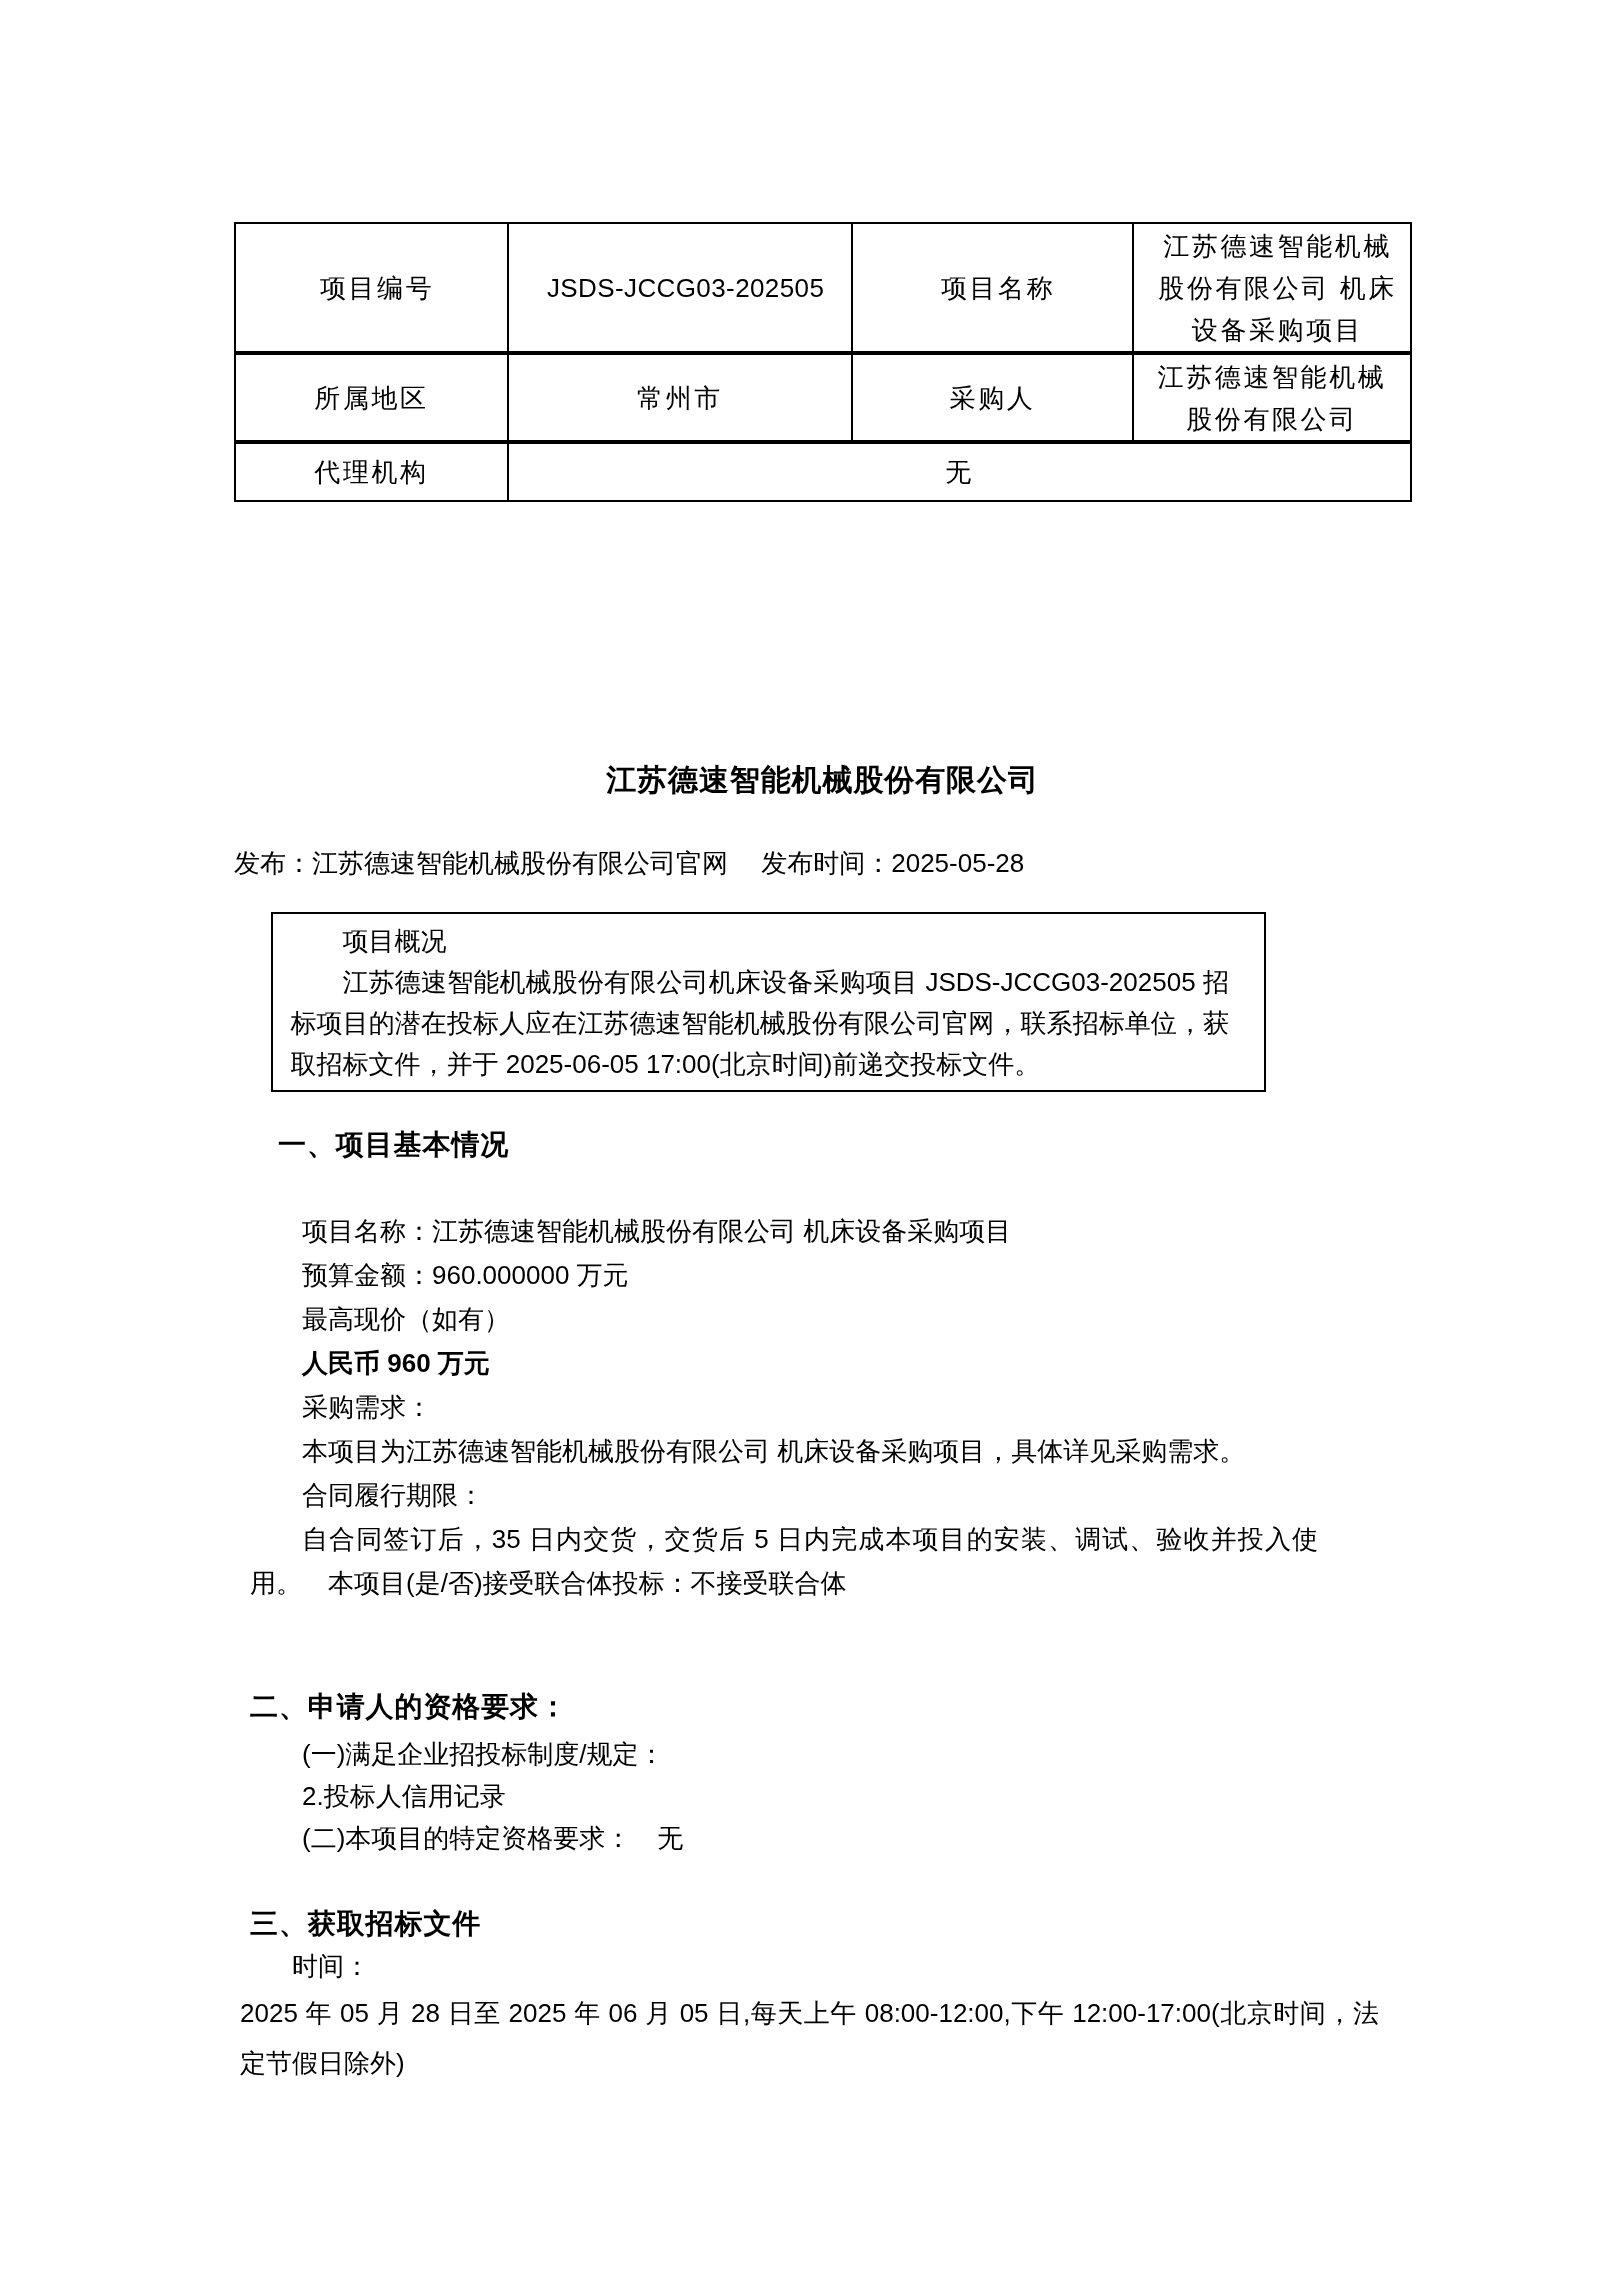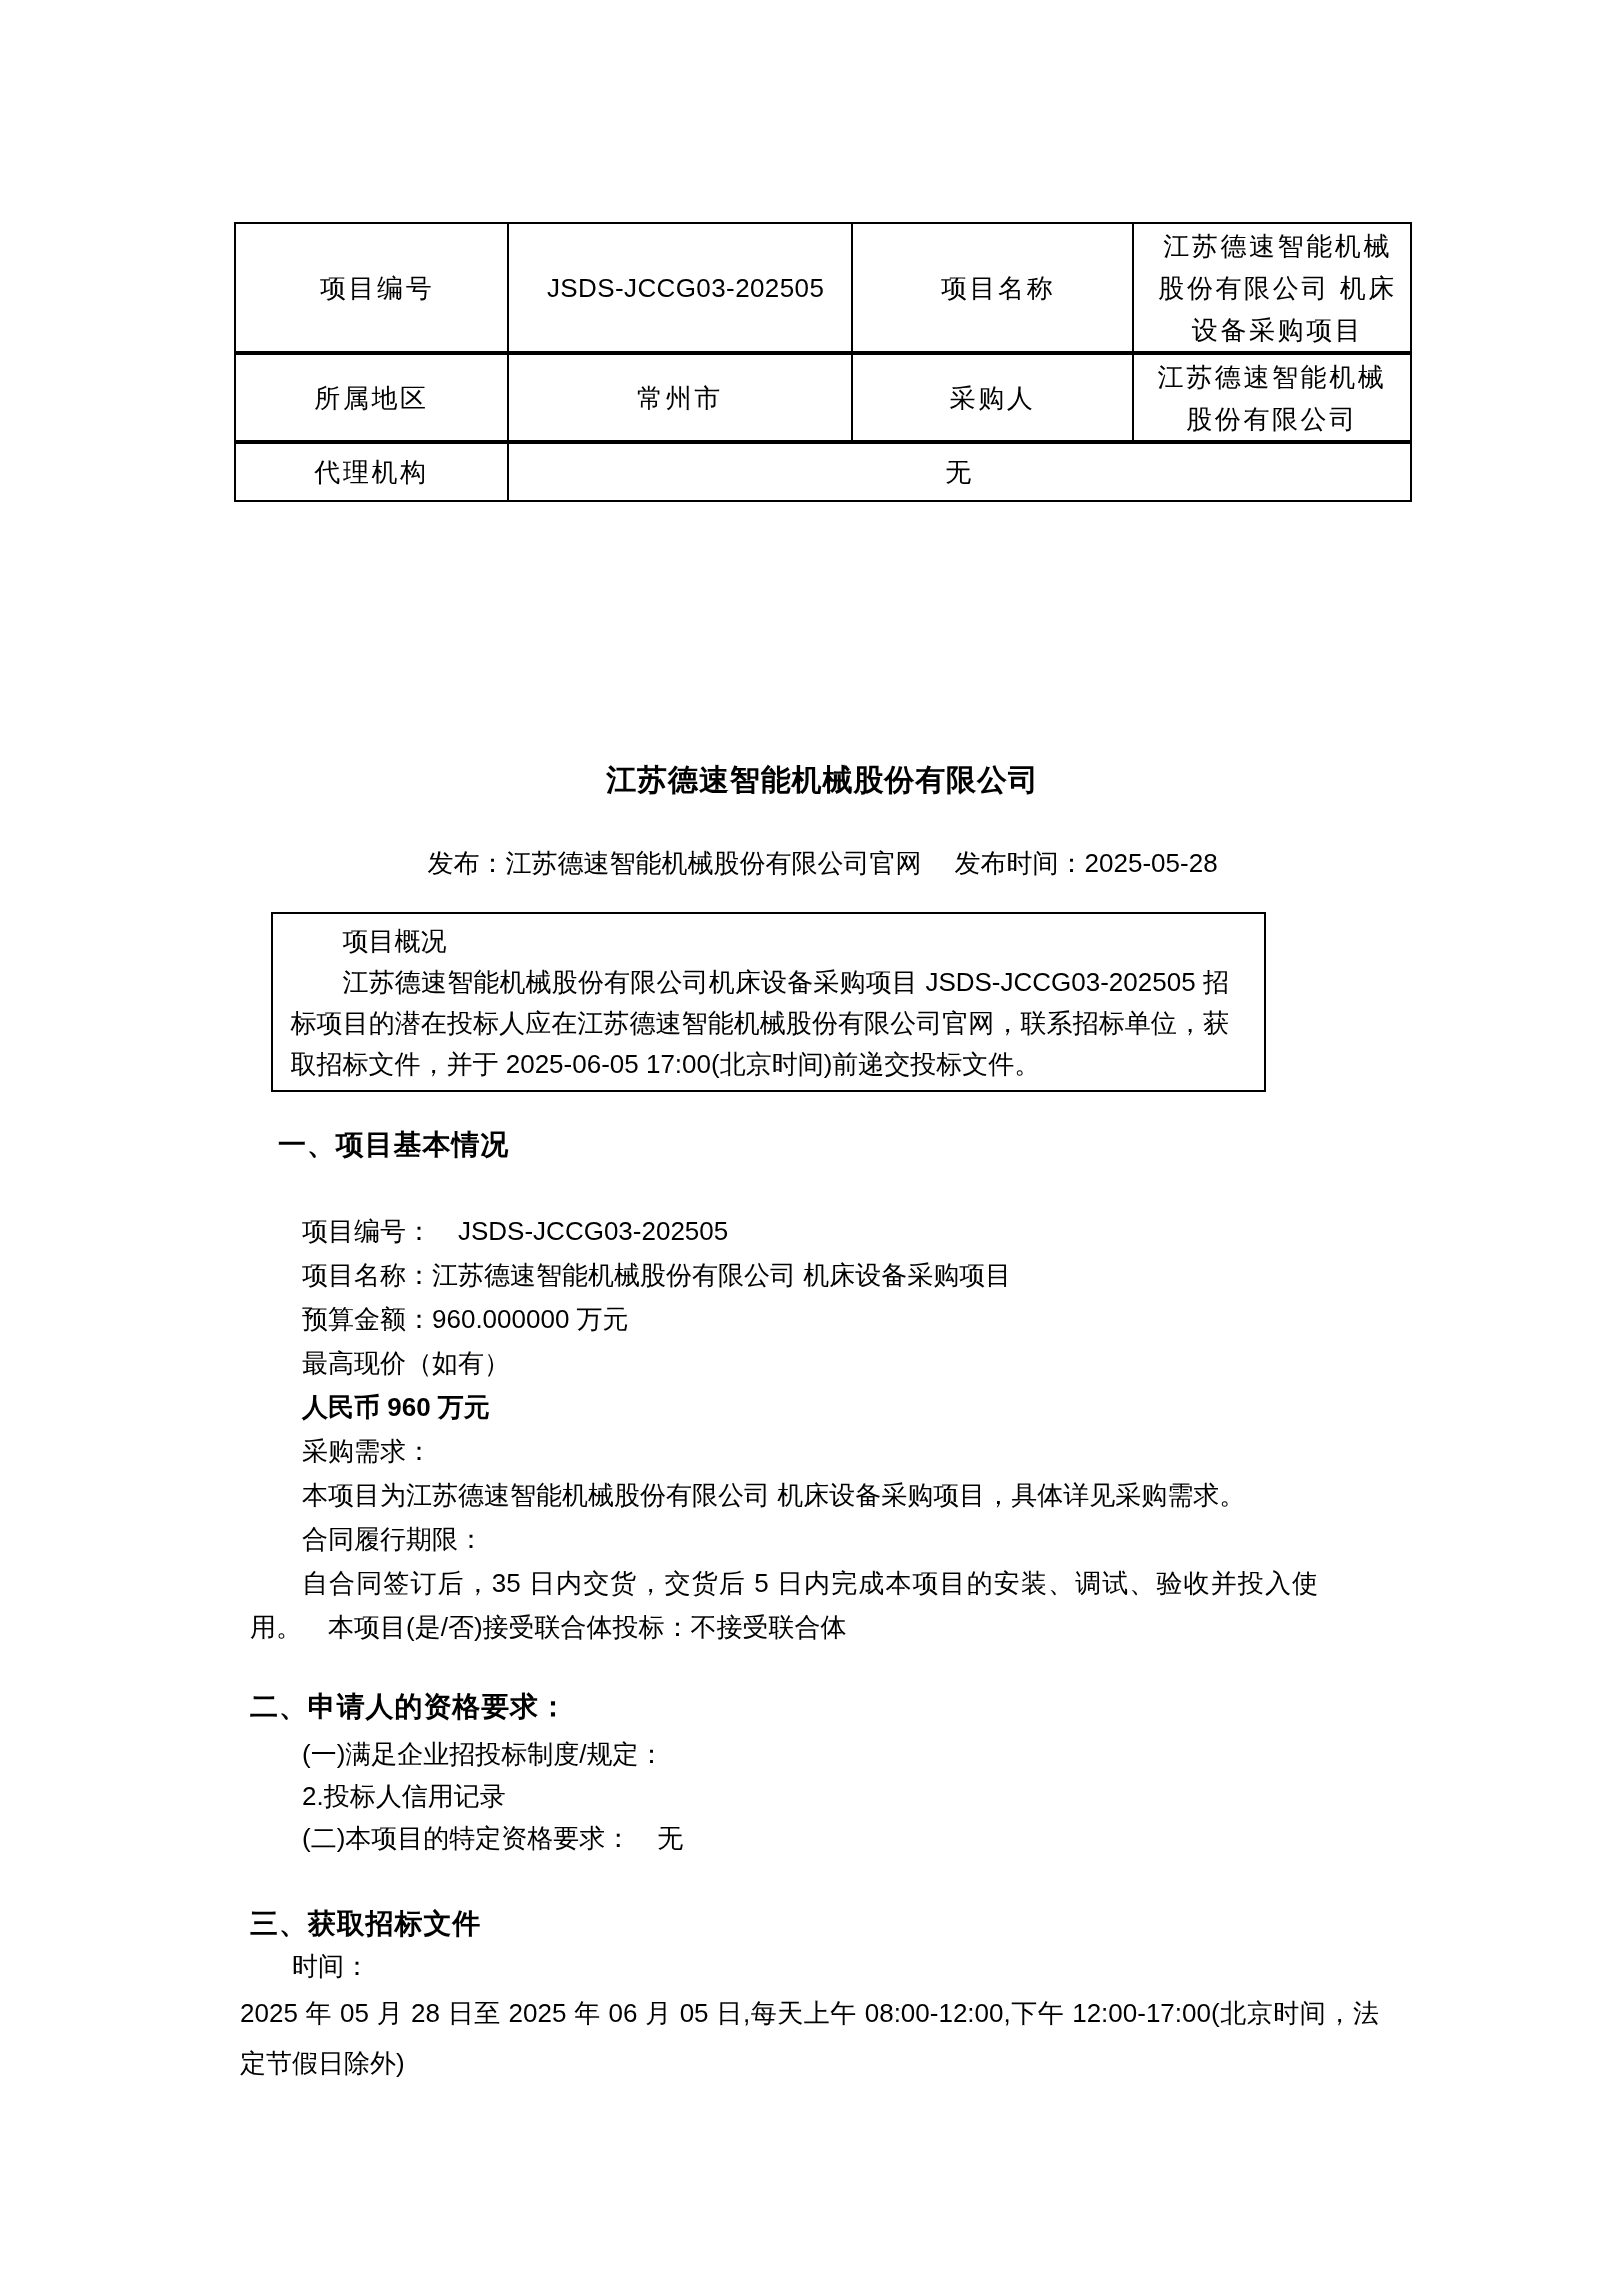--- a/index.html
+++ b/index.html
@@ -43,21 +43,20 @@
     left: 234px; top: 759px; width: 1177px;
     text-align: center;
     font-size: 30px;
     font-weight: bold;
     line-height: 42px;
     letter-spacing: 0.9px;
   }
   .publish-line {
     position: absolute;
     left: 234px; top: 841px; width: 1177px;
-    text-align: center;
     font-size: 26px;
     line-height: 44px;
   }
 
   
   .overview-box {
     position: absolute;
     left: 271px; top: 912px; width: 995px;
     box-sizing: border-box;
     border: 2.6px solid #000;
@@ -128,21 +127,20 @@
 
   <div class="publish-line">发布：江苏德速智能机械股份有限公司官网　 发布时间：2025-05-28</div>
 
   <div class="overview-box">
     <p class="ov-head">项目概况</p>
     <p class="ov-body">江苏德速智能机械股份有限公司机床设备采购项目 JSDS-JCCG03-202505 招标项目的潜在投标人应在江苏德速智能机械股份有限公司官网，联系招标单位，获取招标文件，并于 2025-06-05 17:00(北京时间)前递交投标文件。</p>
   </div>
 
   <div class="sec-heading h1pos">一、项目基本情况</div>
   <div class="sec1">
-    <p>项目编号：　JSDS-JCCG03-202505</p>
     <p>项目名称：江苏德速智能机械股份有限公司 机床设备采购项目</p>
     <p>预算金额：960.000000 万元</p>
     <p>最高现价（如有）</p>
     <p class="bold-line">人民币 960 万元</p>
     <p>采购需求：</p>
     <p>本项目为江苏德速智能机械股份有限公司 机床设备采购项目，具体详见采购需求。</p>
     <p>合同履行期限：</p>
     <p class="p-contract">自合同签订后，35 日内交货，交货后 5 日内完成本项目的安装、调试、验收并投入使用。　本项目(是/否)接受联合体投标：不接受联合体</p>
   </div>
 

